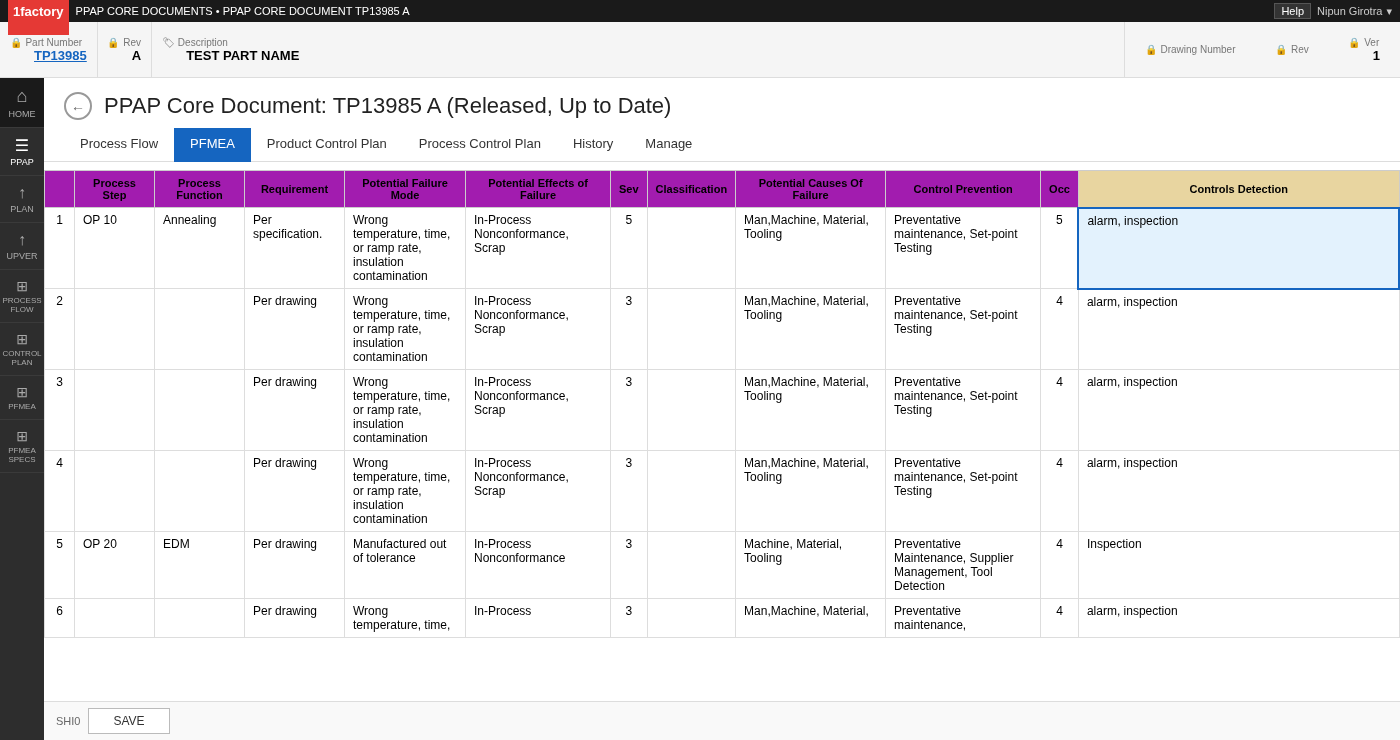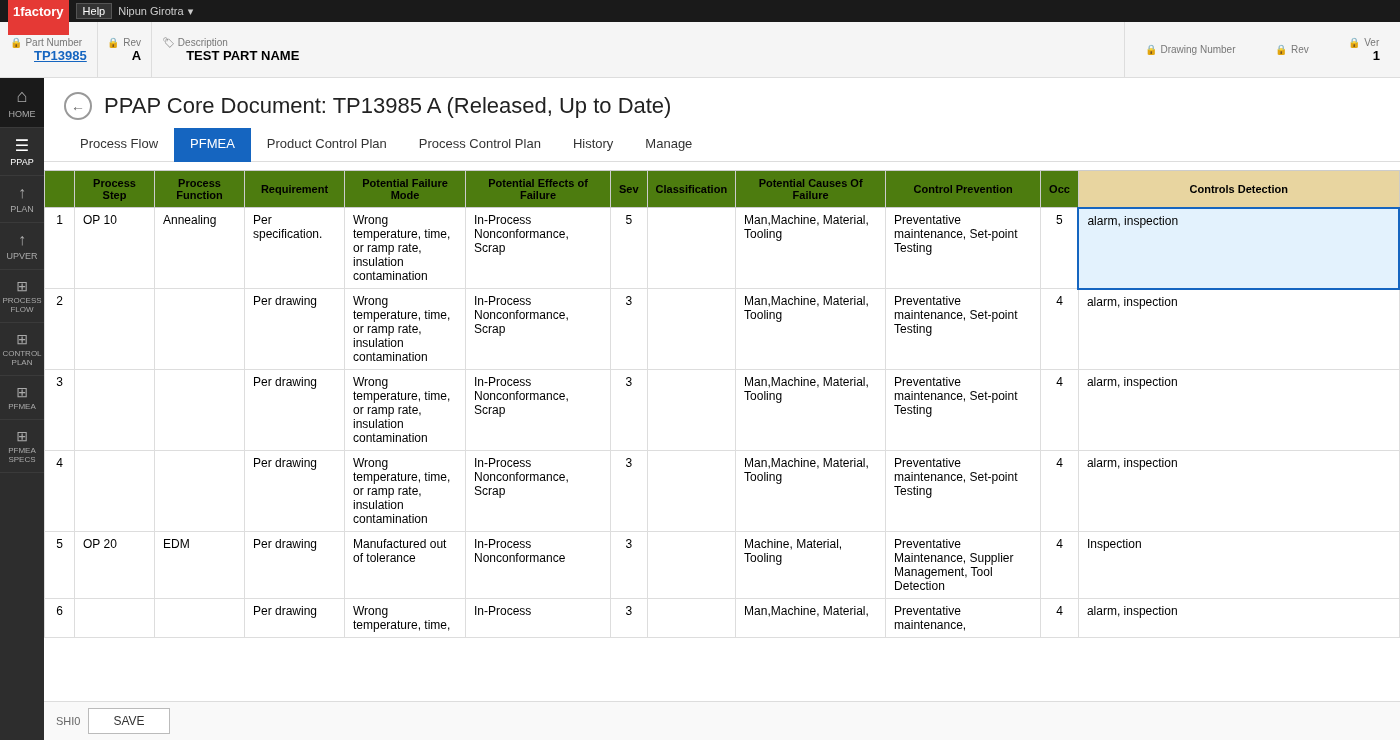--- a/index.html
+++ b/index.html
@@ -170,21 +170,21 @@
       padding: 0;
       margin: 8px 0 0 0;
     }
 
     table {
       width: 100%;
       border-collapse: collapse;
       font-size: 12px;
     }
     thead th {
-      background: #4d7c0f;
+      background: #a21caf;
       border: 1px solid #ccc;
       padding: 6px 8px;
       font-weight: 600;
       font-size: 11px;
       text-align: center;
       position: sticky;
       top: 0;
       z-index: 2;
     }
     tbody td {
@@ -233,20 +233,21 @@
       font-size: 12px;
       cursor: pointer;
       color: #333;
     }
   </style>
 </head>
 <body>
 
 <div class="top-bar">
   <span class="logo">1factory</span>
+  <span class="breadcrumb">PPAP CORE DOCUMENTS • PPAP CORE DOCUMENT TP13985 A</span>
   <button class="help-btn">Help</button>
   <span class="user">Nipun Girotra</span>
   <span class="chevron">▾</span>
 </div>
 
 <div class="meta-row">
   <div class="meta-field">
     <div class="label">
       <span>🔒</span>
         <span>Part Number</span>

